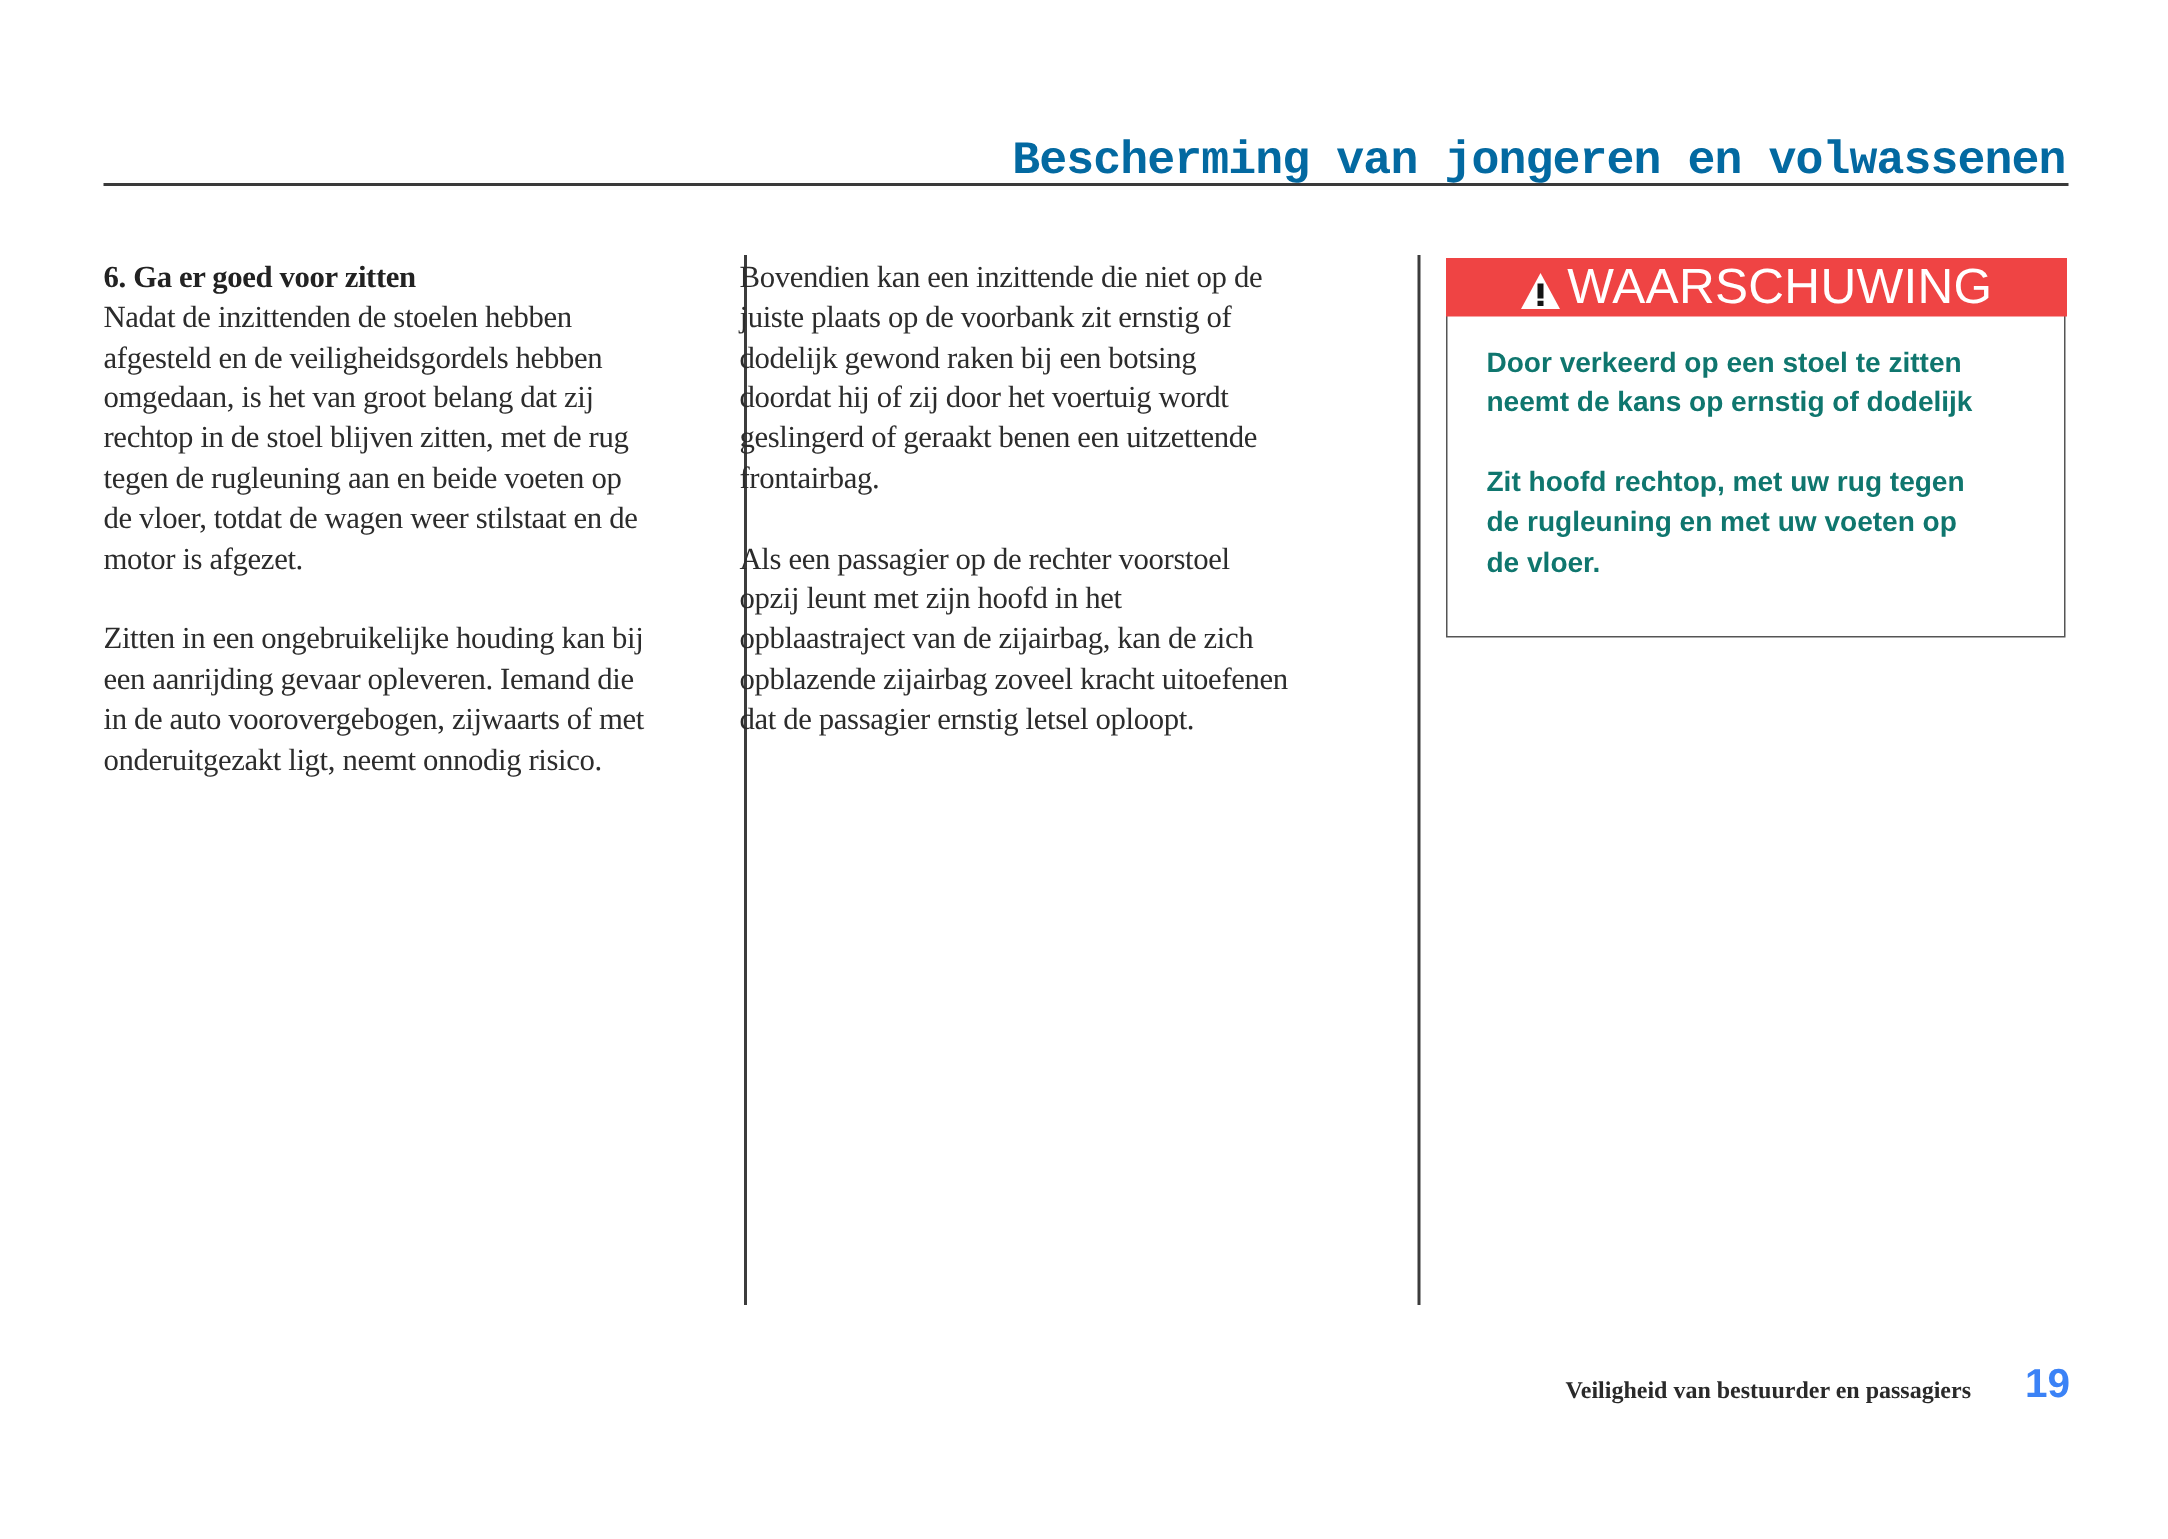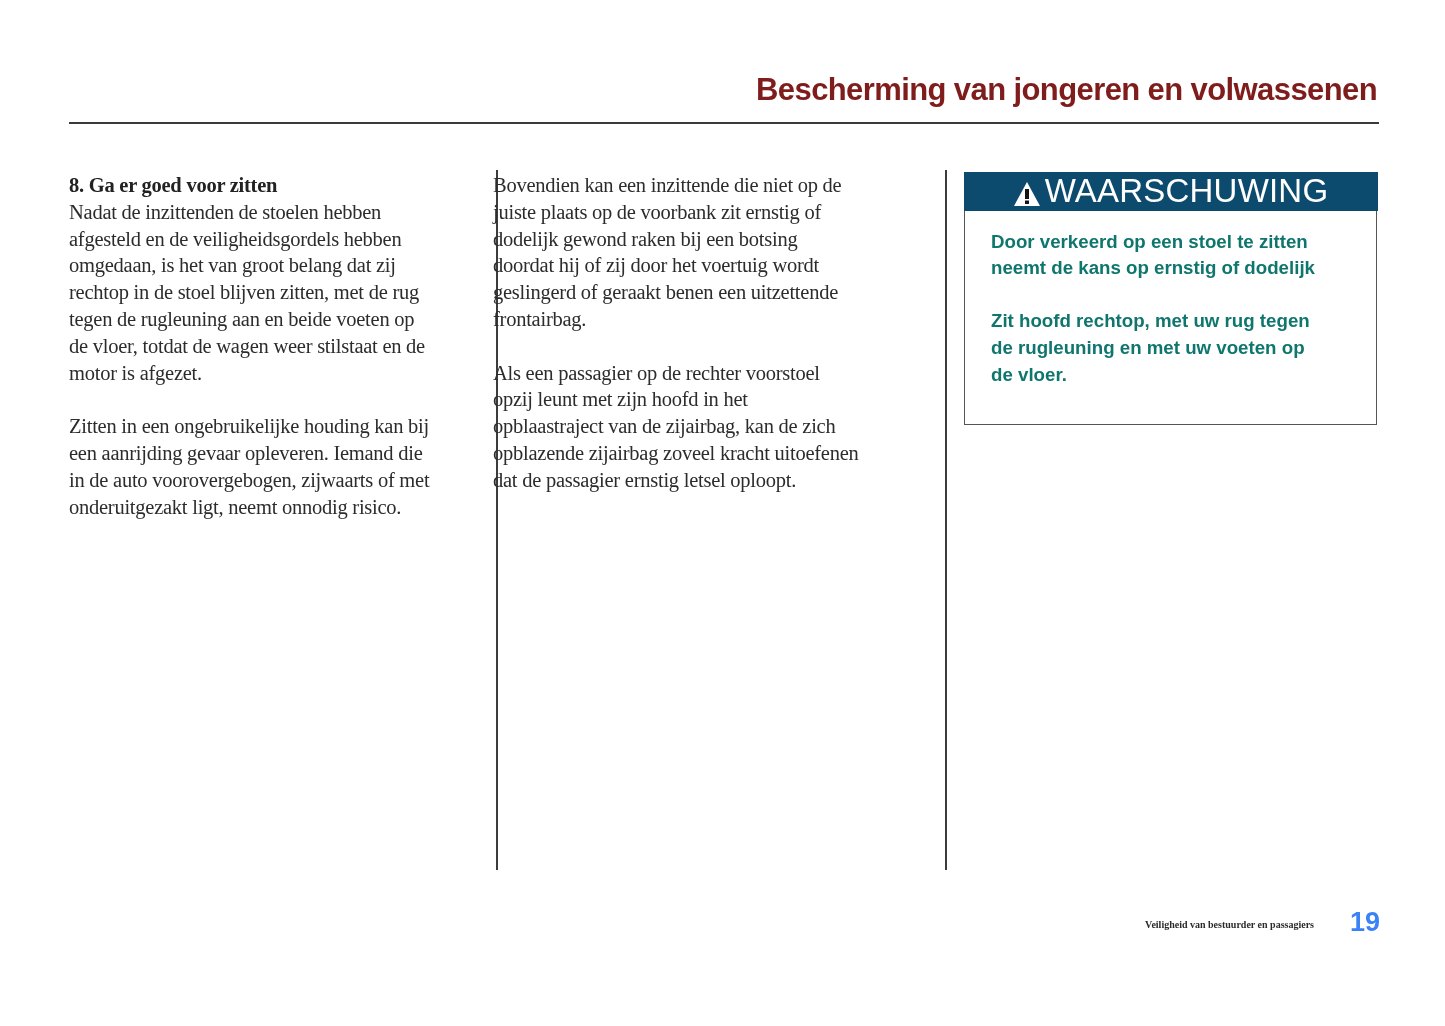--- a/index.html
+++ b/index.html
@@ -19,26 +19,26 @@
       position: absolute;
       left: 69px;
       top: 70px;
       width: 1310px;
       height: 52px;
       border-bottom: 2px solid #3a3a3a;
     }
     .page-title {
       position: absolute;
       right: 2px;
-      top: 2px;
-      font-family: Liberation Sans, sans-serif;
+      top: 20px;
+      font-family: Liberation Mono, monospace;
       font-weight: bold;
       font-size: 31px;
       letter-spacing: -0.6px;
-      color: #7f1d1d;
+      color: #0369a1;
       white-space: nowrap;
     }
     .column {
       position: absolute;
       top: 172px;
       font-size: 20.5px;
       line-height: 26.8px;
       letter-spacing: -0.25px;
       color: #2c2c2c;
     }
@@ -64,21 +64,21 @@
       position: absolute;
       left: 964px;
       top: 172px;
       width: 413px;
       height: 253px;
       border: 1.5px solid #555;
       box-sizing: border-box;
       background: #fff;
     }
     .warning-banner {
-      background: #0c4a6e;
+      background: #ef4444;
       height: 39px;
       display: flex;
       align-items: center;
       justify-content: center;
       color: #fff;
       font-family: "Liberation Sans", "DejaVu Sans", sans-serif;
       font-size: 33px;
       letter-spacing: 0.2px;
       gap: 4px;
       margin: -1.5px -1.5px 0 -1.5px;
@@ -104,21 +104,21 @@
       top: 905px;
       width: 380px;
       height: 40px;
     }
     .footer-label {
       position: absolute;
       right: 66px;
       top: 14px;
       font-family: "Liberation Serif", "DejaVu Serif", serif;
       font-weight: bold;
-      font-size: 10px;
+      font-size: 16px;
       color: #2a2a2a;
       white-space: nowrap;
     }
     .page-number {
       position: absolute;
       right: 0;
       top: 2px;
       font-family: "Liberation Sans", "DejaVu Sans", sans-serif;
       font-weight: bold;
       font-size: 27px;
@@ -126,21 +126,21 @@
     }
   </style>
 </head>
 <body>
 
 <div class="page-header">
   <div class="page-title">Bescherming van jongeren en volwassenen</div>
 </div>
 
 <div class="column col-left">
-  <span class="section-heading">8. Ga er goed voor zitten</span>
+  <span class="section-heading">6. Ga er goed voor zitten</span>
   <div class="para">
     <span class="para-line">Nadat de inzittenden de stoelen hebben</span>
     <span class="para-line">afgesteld en de veiligheidsgordels hebben</span>
     <span class="para-line">omgedaan, is het van groot belang dat zij</span>
     <span class="para-line">rechtop in de stoel blijven zitten, met de rug</span>
     <span class="para-line">tegen de rugleuning aan en beide voeten op</span>
     <span class="para-line">de vloer, totdat de wagen weer stilstaat en de</span>
     <span class="para-line">motor is afgezet.</span>
   </div>
   <div class="para">

